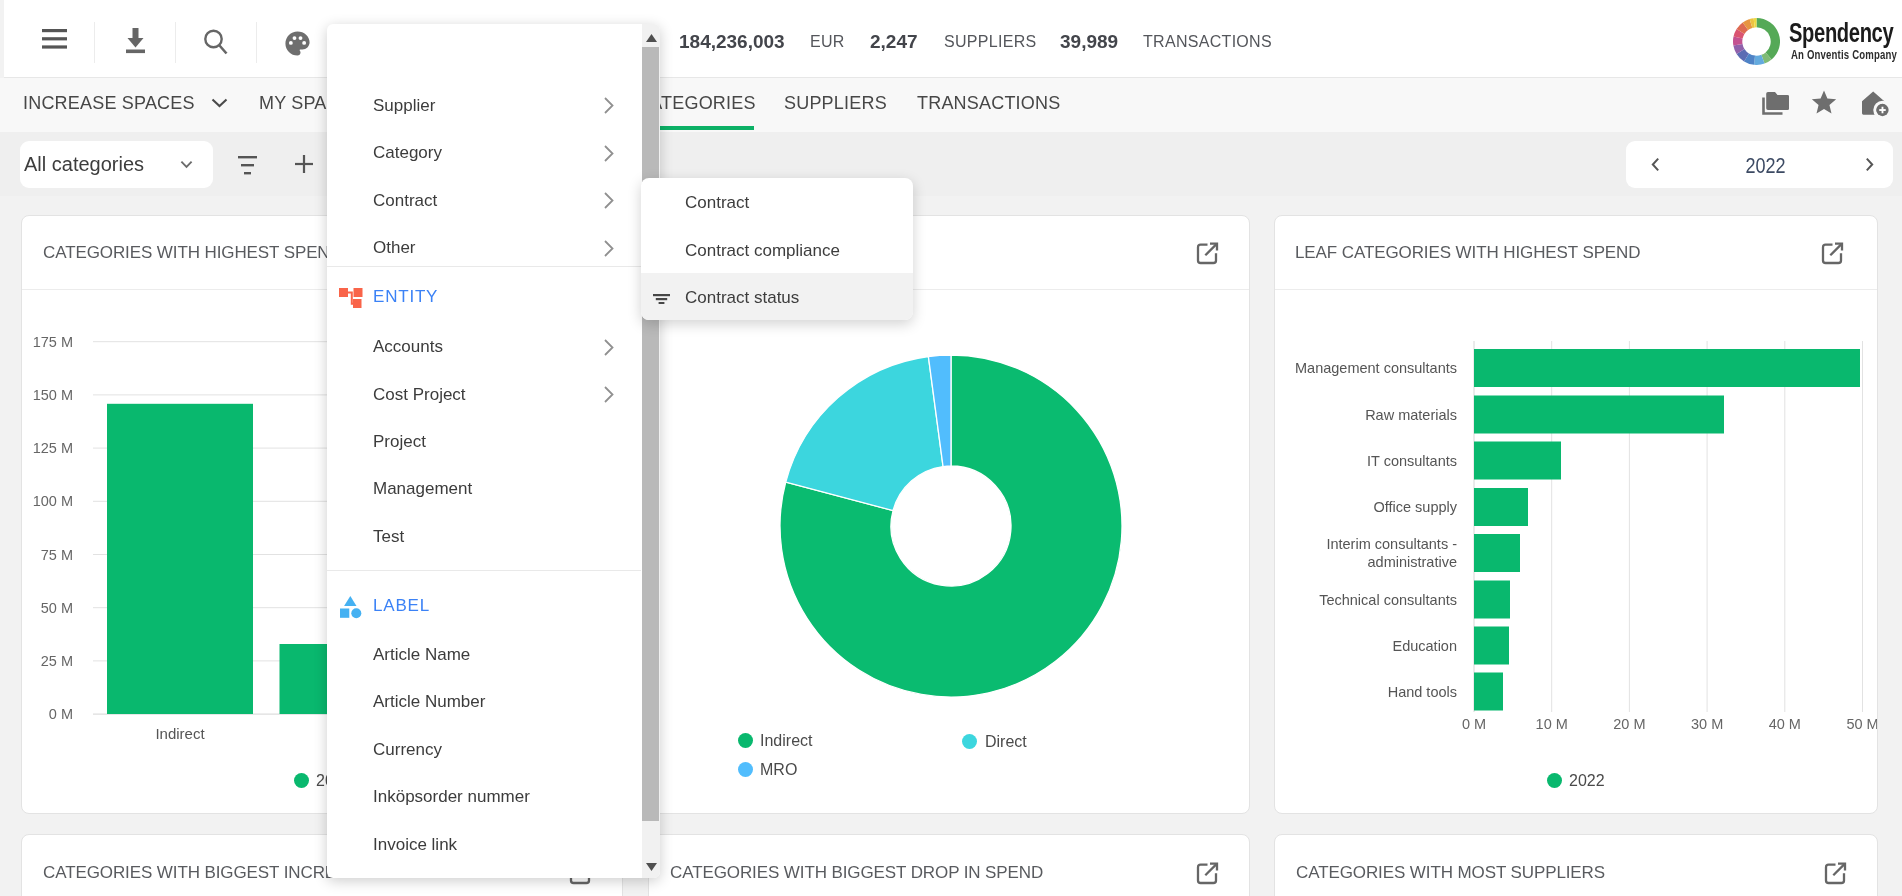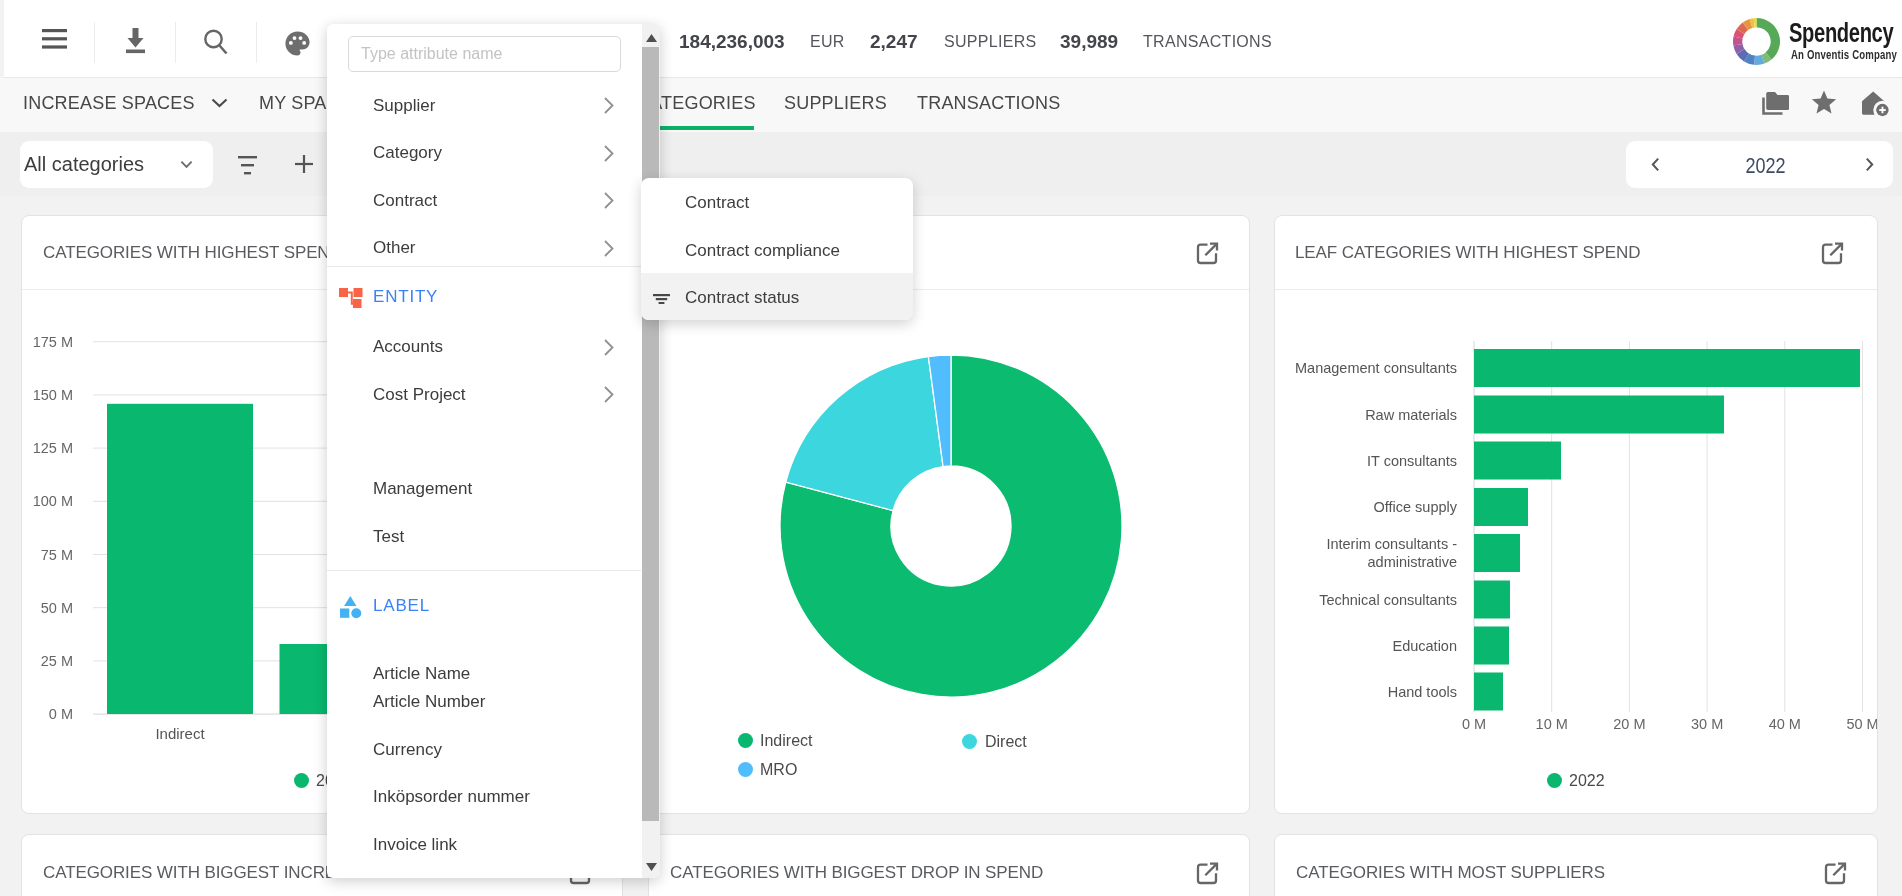--- a/index.html
+++ b/index.html
@@ -265,36 +265,34 @@
 <div class="card" style="left:1274px;top:834px;width:604px;height:160px">
   <div class="ttl" style="top:28px">CATEGORIES WITH MOST SUPPLIERS</div>
   <svg class="expicon" style="left:546px;top:24px" width="28" height="28" viewBox="0 0 28 28" id="exp6">
       <path d="M14.5 5.6 H7.6 a2.6 2.6 0 0 0 -2.6 2.6 V21.4 a2.6 2.6 0 0 0 2.6 2.6 H20.4 a2.6 2.6 0 0 0 2.6 -2.6 V14.3" fill="none" stroke="#666" stroke-width="2.3"></path>
       <line x1="12.3" y1="16.3" x2="23.2" y2="5.4" stroke="#666" stroke-width="2.3"></line>
       <polyline points="17,4.6 24,4.6 24,11.6" fill="none" stroke="#666" stroke-width="2.3"></polyline>
     </svg>
 </div>
 
 <div id="dropdown">
-  <div id="ddsearch">
-      <span>Type attribute name</span>
-    </div>
   <div class="dditem" style="top:58px">Supplier</div>
   <div class="dditem" style="top:105px">Category</div>
   <div class="dditem" style="top:153px">Contract</div>
   <div class="dditem" style="top:200px">Other</div>
   <div class="dddiv" style="top:242px"></div>
   <div class="ddsec" style="top:261px">ENTITY</div>
   <div class="dditem" style="top:299px">Accounts</div>
   <div class="dditem" style="top:347px">Cost Project</div>
+  <div class="dditem" style="top:394px">Project</div>
   <div class="dditem" style="top:441px">Management</div>
   <div class="dditem" style="top:489px">Test</div>
   <div class="dddiv" style="top:546px"></div>
   <div class="ddsec" style="top:570px">LABEL</div>
-  <div class="dditem" style="top:626px">Article Name</div>
+  <div class="dditem" style="top:607px">Article Name</div>
   <div class="dditem" style="top:654px">Article Number</div>
   <div class="dditem" style="top:702px">Currency</div>
   <div class="dditem" style="top:749px">Inköpsorder nummer</div>
   <div class="dditem" style="top:797px">Invoice link</div>
   <svg class="ddchev" style="top:72px" width="12" height="19" viewBox="0 0 12 19">
       <polyline points="2,2 9.5,9.5 2,17" fill="none" stroke="#909090" stroke-width="1.8"></polyline>
     </svg>
   <svg class="ddchev" style="top:120px" width="12" height="19" viewBox="0 0 12 19">
       <polyline points="2,2 9.5,9.5 2,17" fill="none" stroke="#909090" stroke-width="1.8"></polyline>
     </svg>

